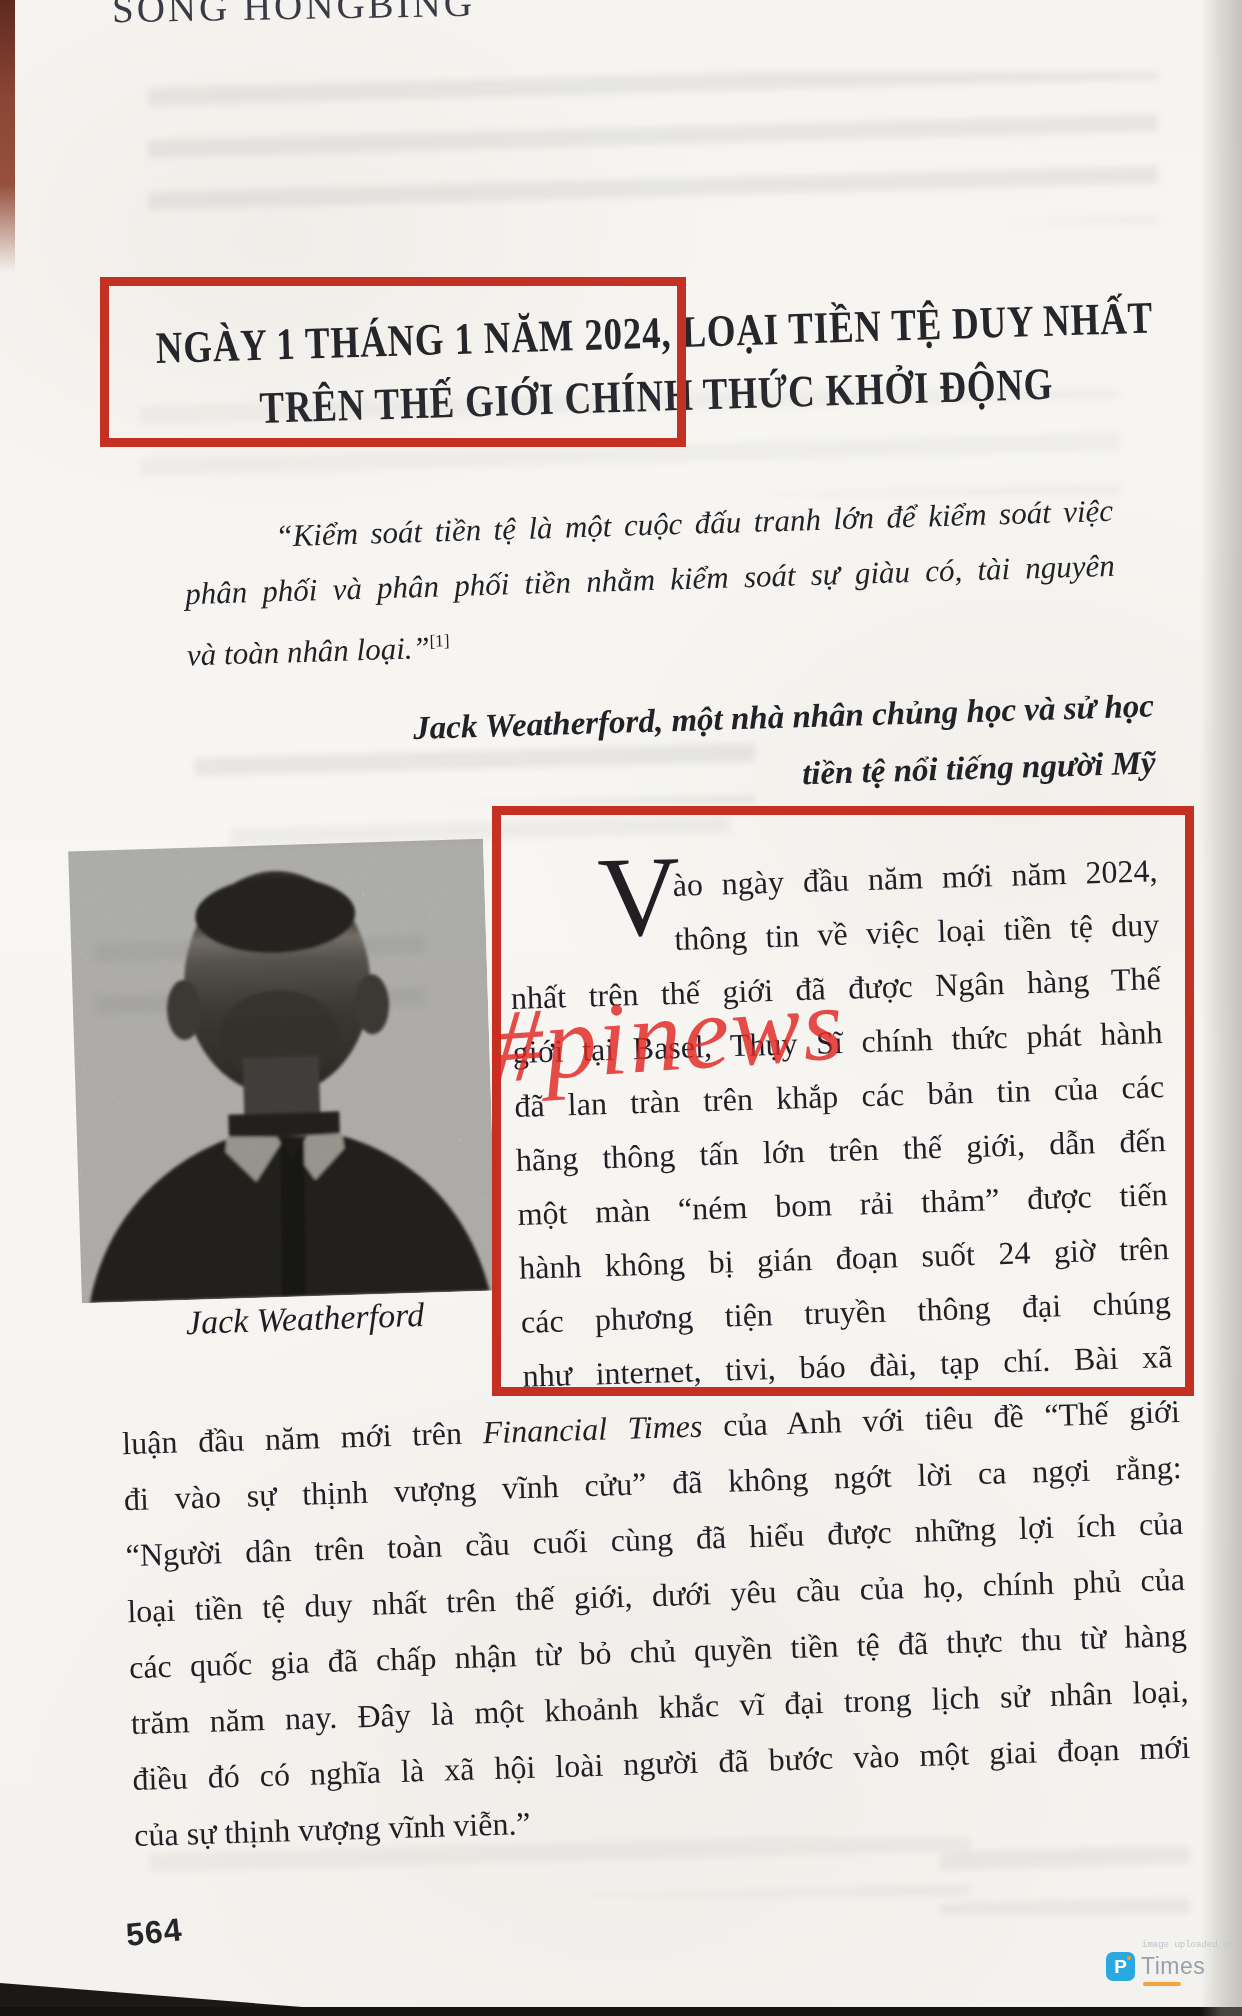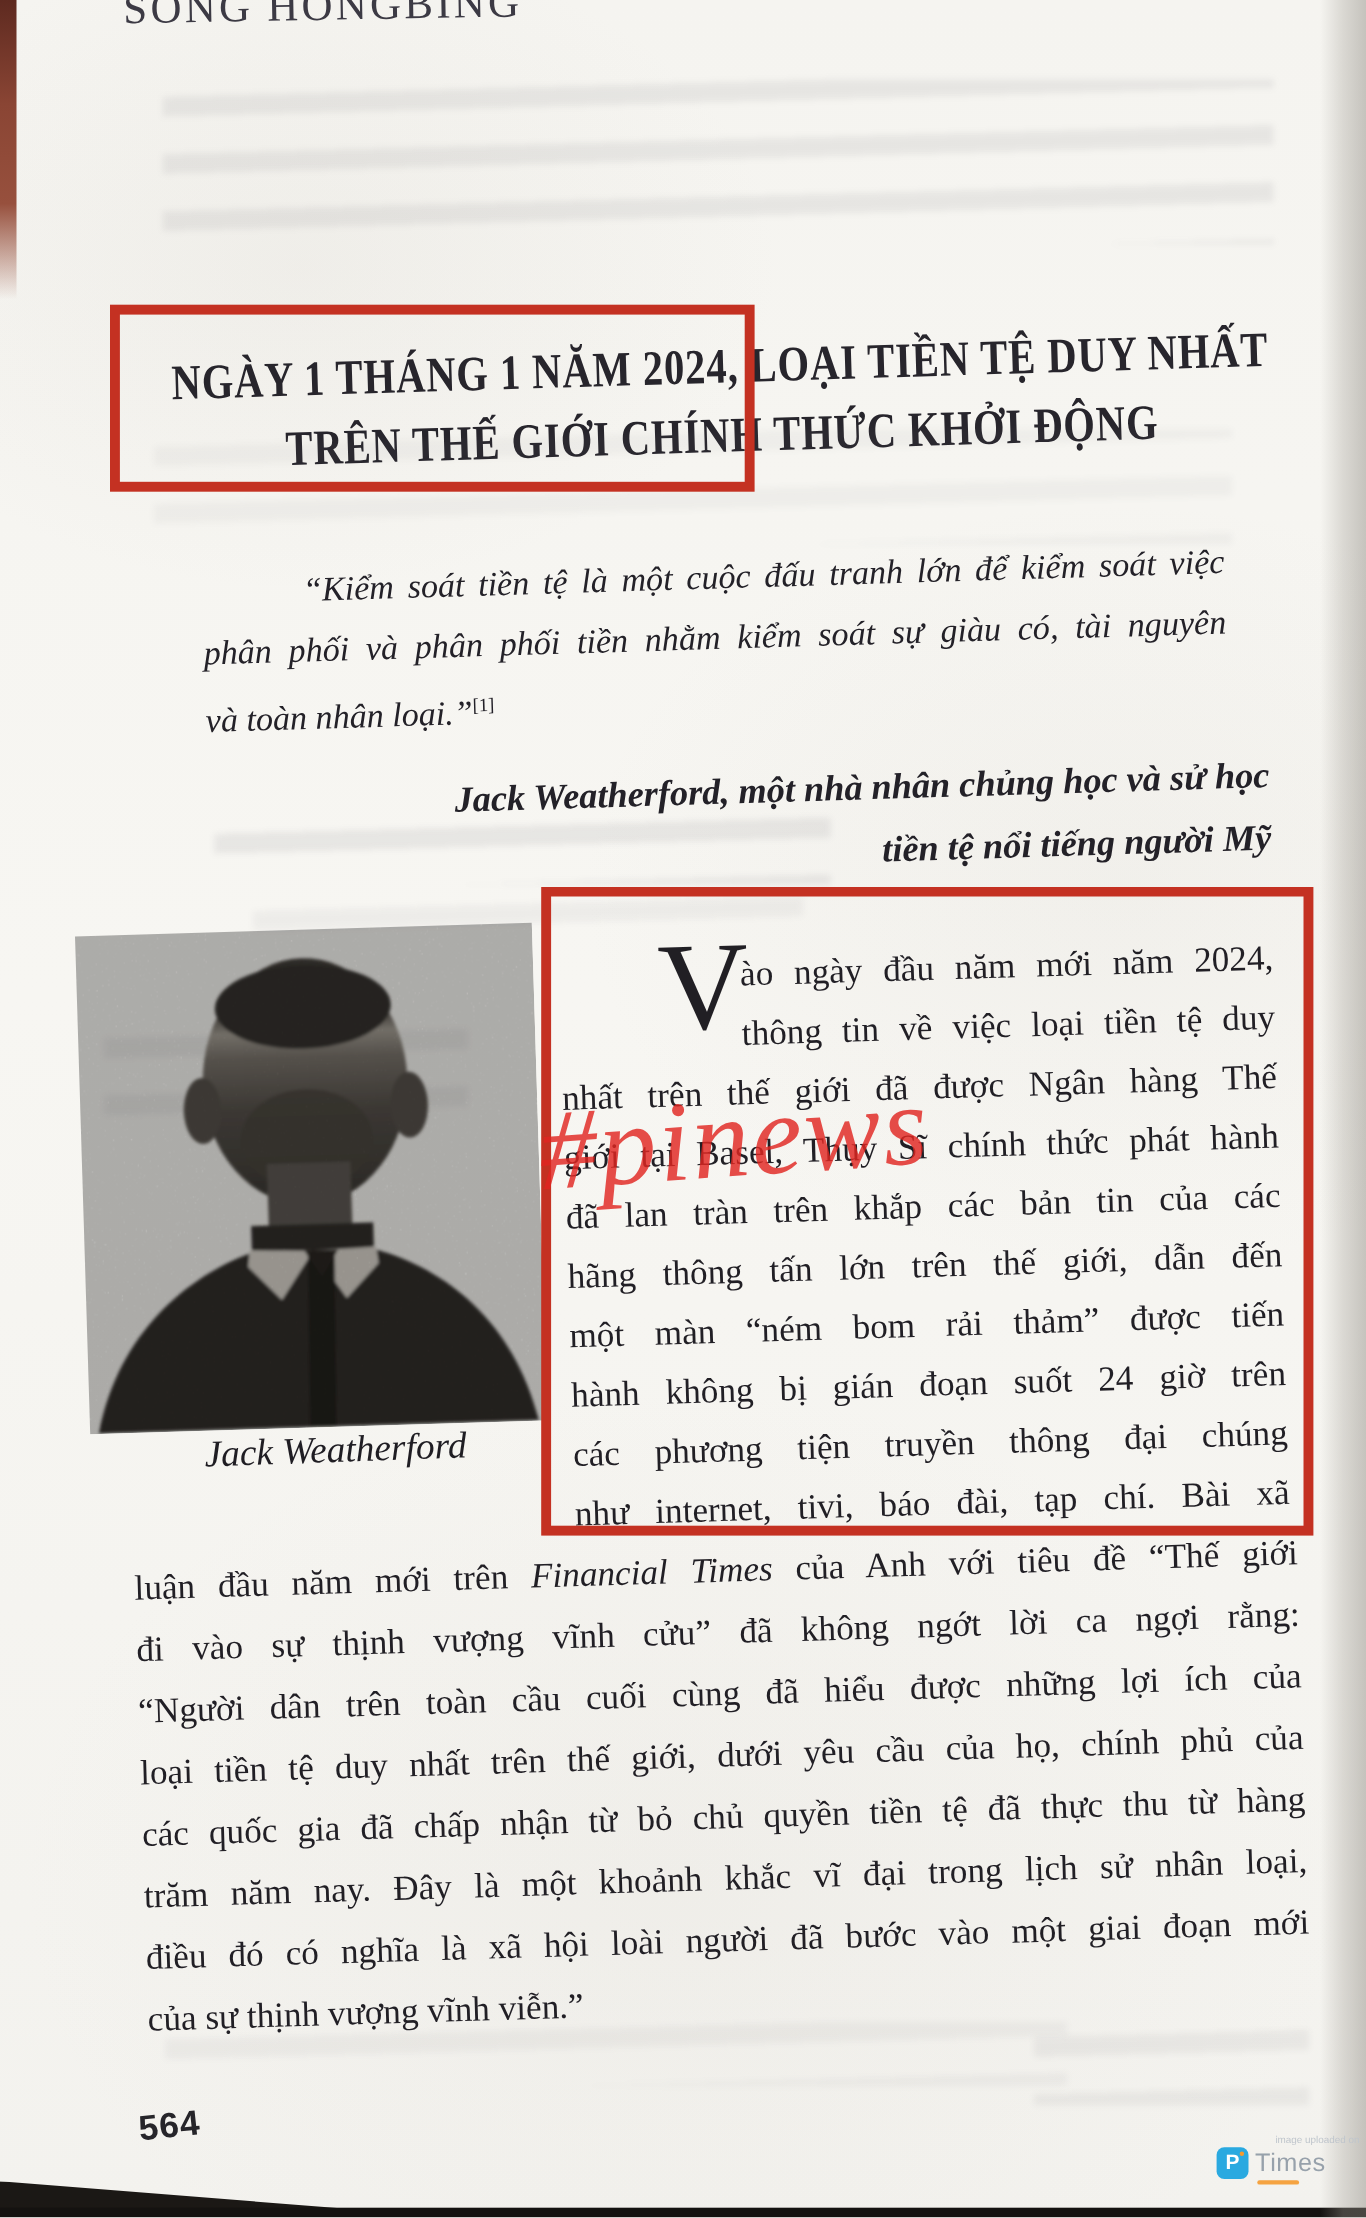--- a/index.html
+++ b/index.html
@@ -53,21 +53,21 @@
   .binding-strip{position:absolute;left:0;top:0;width:15px;height:272px;z-index:8;
         background:linear-gradient(180deg,#5e2a20 0%,#8a4534 35%,#97503d 68%,rgba(151,80,61,0) 100%);}
   .bottom-bar{position:absolute;left:0;bottom:0;width:100%;height:9px;background:#141210;z-index:8;}
   .bottom-wedge{position:absolute;left:0;bottom:8px;width:315px;height:25px;background:#1b1815;z-index:8;
         clip-path:polygon(0 0,100% 100%,0 100%);}
   .right-shadow{position:absolute;right:0;top:0;width:42px;height:100%;z-index:8;
         background:linear-gradient(90deg,rgba(167,163,155,0) 0%,rgba(167,163,155,0.35) 50%,rgba(138,134,126,0.45) 100%);}
   
   .pitogo{position:absolute;left:1106px;top:1940px;width:130px;z-index:9;
         font-family:"Liberation Sans","DejaVu Sans",sans-serif;}
-  .pitogo .uploaded{font-size:9px;color:#bfc5cc;text-align:right;padding-left:36px;line-height:11px;}
+  .pitogo .uploaded{font-size:9px;color:#bfc5cc;text-align:left;padding-left:36px;line-height:11px;font-family:Liberation Mono, monospace;}
   .pitogo .row{display:flex;align-items:center;margin-top:1px;}
   .pitogo .picon{width:29px;height:29px;border-radius:7px;background:#2aa9e0;position:relative;
         display:flex;align-items:center;justify-content:center;color:#ffffff;font-weight:700;font-size:19px;}
   .pitogo .picon .dot{position:absolute;right:4px;top:4px;width:4px;height:4px;border-radius:50%;background:#f59a2d;}
   .pitogo .brand{margin-left:6px;font-size:23px;font-weight:500;color:#97a1ab;letter-spacing:0.5px;}
   .pitogo .orange-sub{margin-left:37px;width:38px;height:4px;background:#f59a2d;border-radius:2px;margin-top:1px;opacity:0.9;}
 </style>
 </head>
 <body>
 

